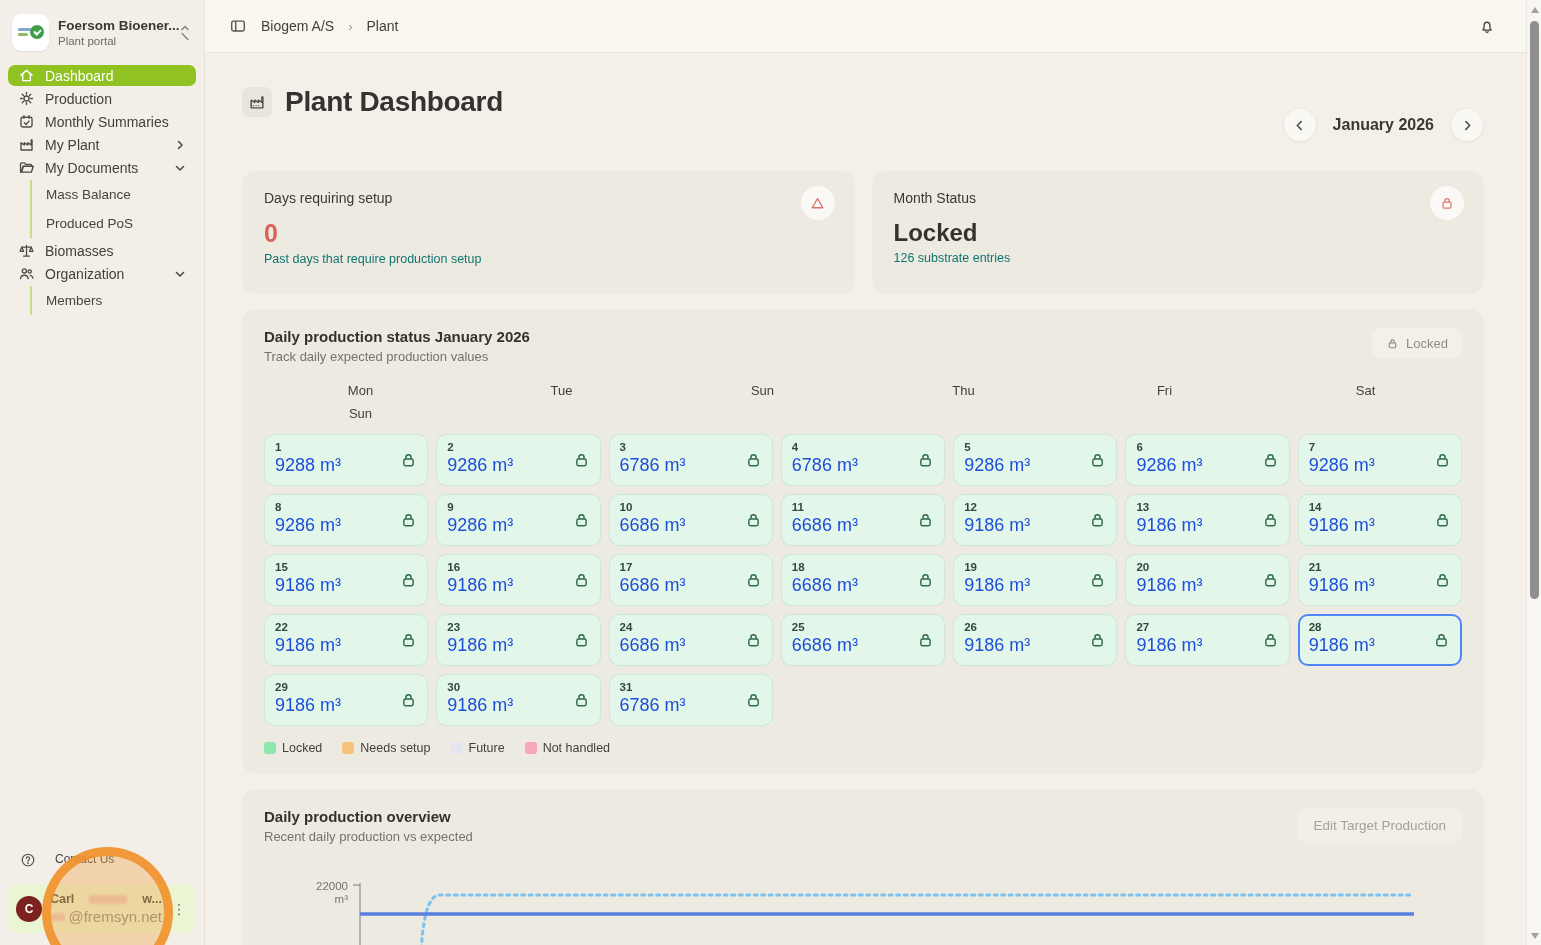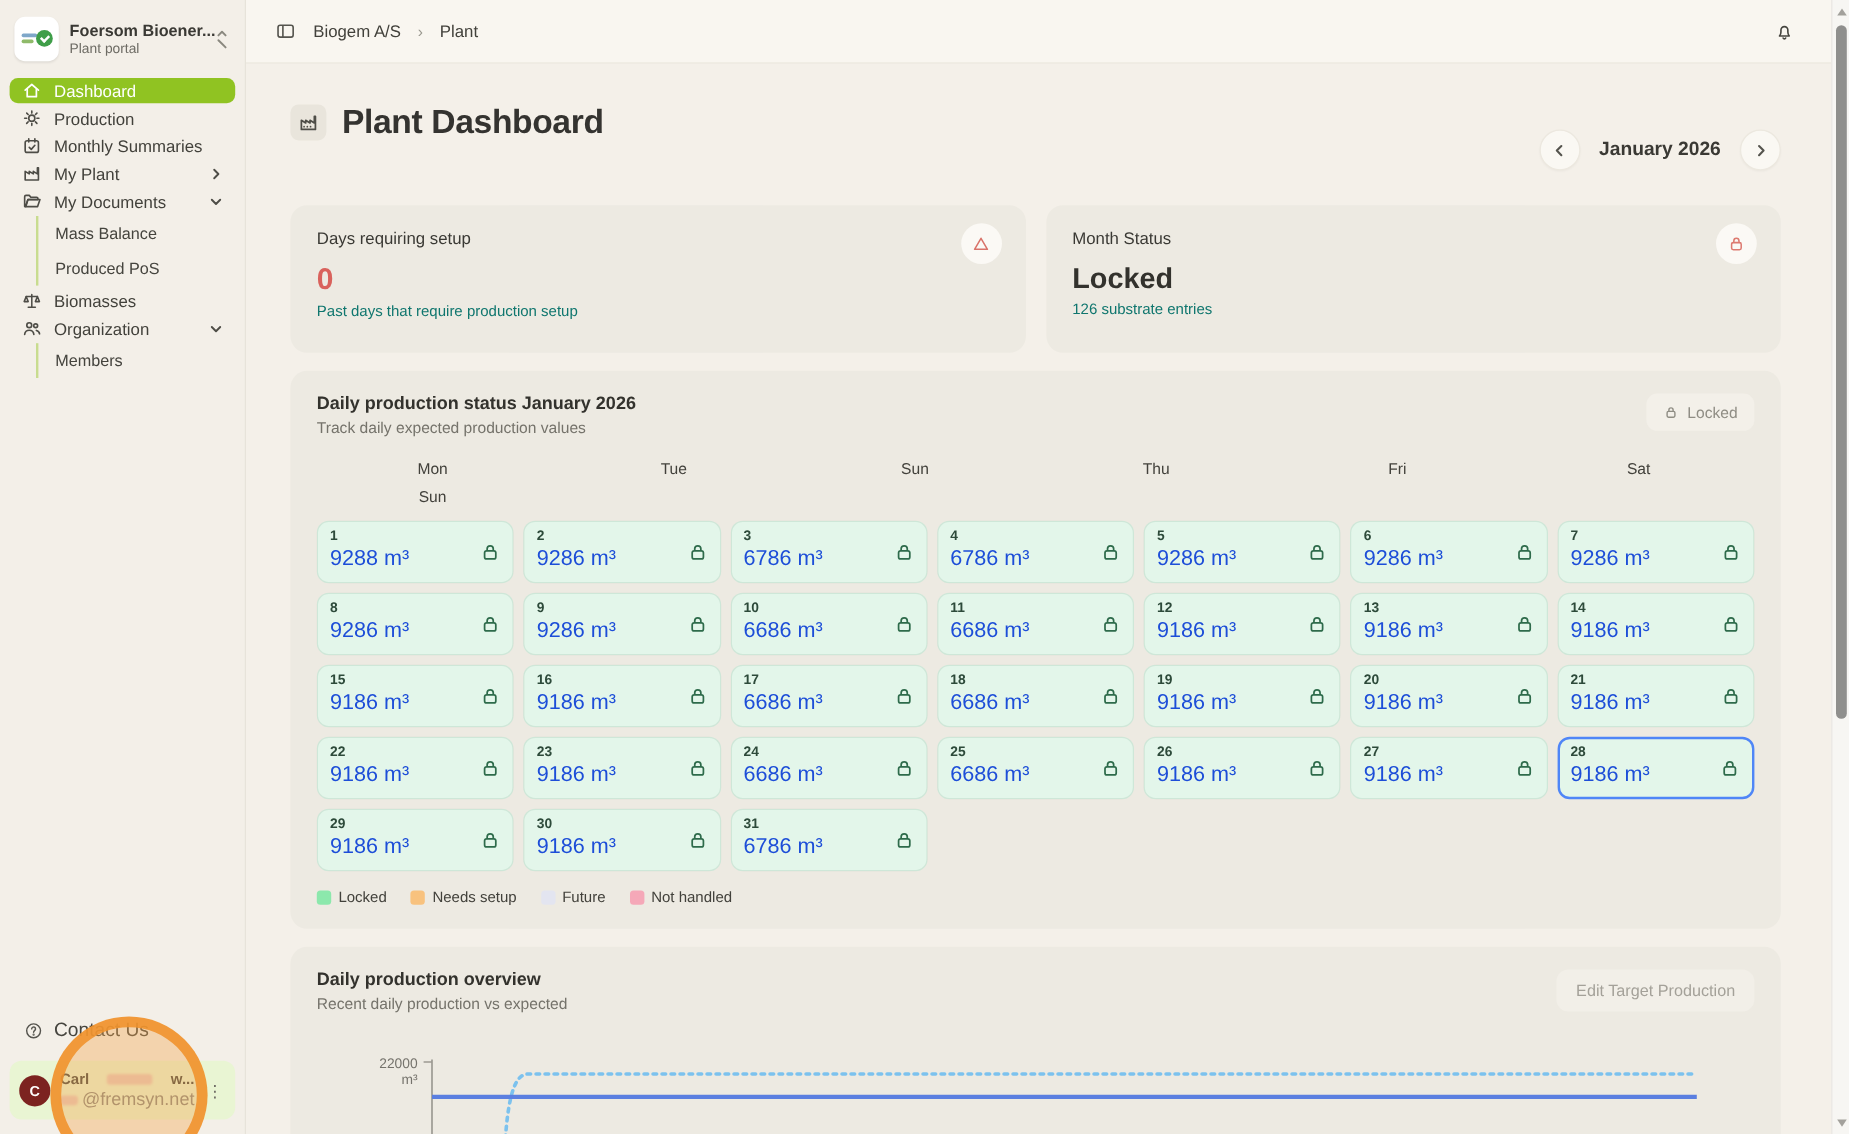--- a/index.html
+++ b/index.html
@@ -26,21 +26,21 @@
   .nav-item { display:flex; align-items:center; gap:10px; height:21px; padding:4px 10px; border-radius:7px; font-size:14px; color:#42413b; cursor:pointer; }
   .nav-item.active { background:#90c322; color:#ffffff; font-weight:500; }
   .nav-item.active svg { stroke:#ffffff; }
   .nav-item svg { stroke:#4e4d47; flex:none; }
   .nav-item .grow { flex:1; }
   .nav-chevron { color:#8a887f; }
   .sub-group { margin-left:22px; border-left:2px solid #c8dc8f; display:flex; flex-direction:column; }
   .sub-item { font-size:13.5px; color:#45443e; padding:7px 0 7px 14px; cursor:pointer; }
 
   .sidebar-footer { margin-top:auto; }
-  .contact-row { display:flex; align-items:center; gap:9px; font-size:16px; color:#45443e; padding:8px 12px; cursor:pointer; }
+  .contact-row { display:flex; align-items:flex-start; gap:19px; font-size:12px; color:#45443e; padding:8px 12px; cursor:pointer; }
   .user-chip { margin-top:8px; background:#e9f5d3; border-radius:10px; padding:8px 8px; display:flex; align-items:center; gap:8px; position:relative; }
   .avatar { width:26px; height:26px; border-radius:50%; background:#7c2320; color:#fff; font-size:12px; font-weight:700; display:flex; align-items:center; justify-content:center; flex:none; }
   .user-lines { flex:1; min-width:0; }
   .user-name { font-size:12.5px; font-weight:600; color:#45443e; display:flex; align-items:center; gap:15px; white-space:nowrap; }
   .user-email { font-size:15px; color:#8a887f; display:flex; align-items:center; gap:3px; margin-top:2px; }
   .redact { display:inline-block; background:#e7c9bd; border-radius:3px; height:9px; filter:blur(1px); }
   .kebab { color:#6d6b64; font-size:14px; letter-spacing:0; cursor:pointer; padding:0 2px; }
 
   
   .highlight-circle { position:absolute; left:42px; top:847px; width:131px; height:131px; border-radius:50%;

